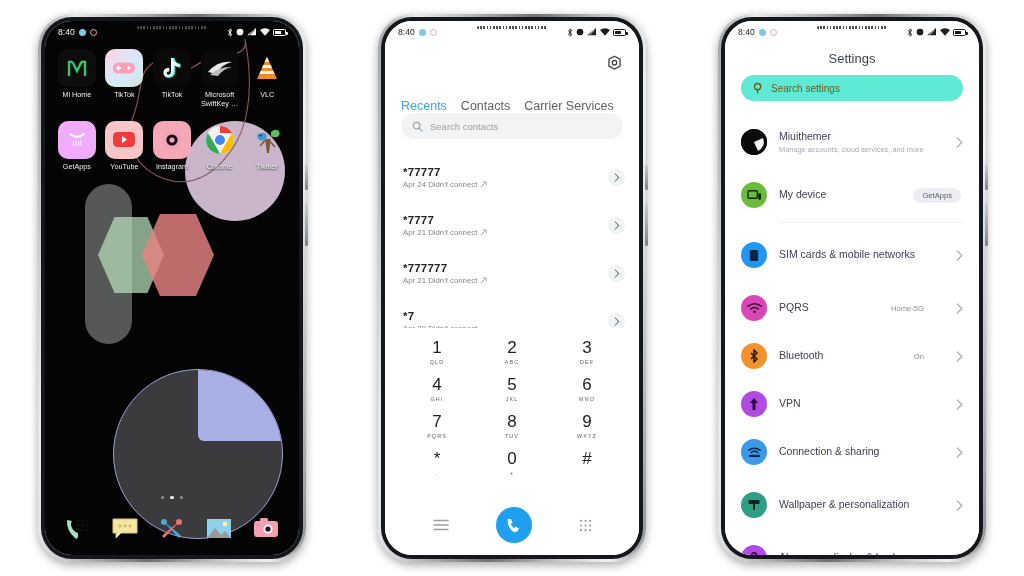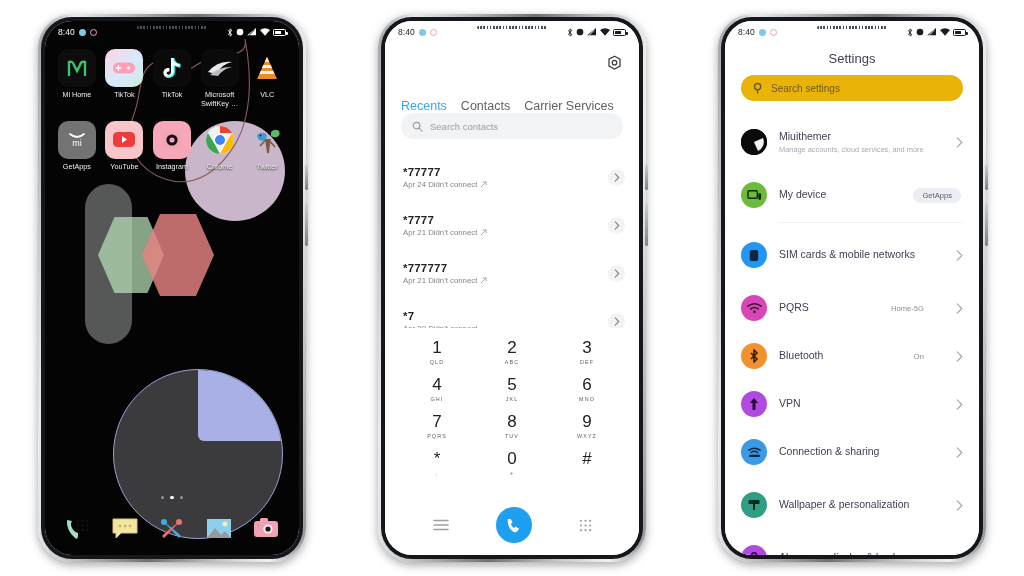--- a/index.html
+++ b/index.html
@@ -131,21 +131,21 @@
   .key-d { font-size: 17px; font-weight: 400; color: #202124; line-height: 1; }
   .key-l { font-size: 5.4px; color: #5f6368; letter-spacing: 1.1px; margin-top: 3px; height: 6px; }
   .dl-bottom { position: absolute; bottom: 12px; left: 0; right: 0; display: flex; align-items: center; justify-content: space-around; padding: 0 24px; }
   .call-btn { width: 36px; height: 36px; border-radius: 50%; background: #1f9ff0; display: flex; align-items: center; justify-content: center; }
 
   
   .settings { position: absolute; inset: 0; background: #fff; }
   .st-title { position: absolute; top: 30px; left: 0; right: 0; text-align: center; font-size: 13px; color: #3d3f54; }
   .st-search-real {
     position: absolute; top: 54px; left: 16px; right: 16px; height: 26px;
-    background: #eab308; border-radius: 14px; display: flex; align-items: center; gap: 7px; padding: 0 12px;
+    background: #5eead4; border-radius: 14px; display: flex; align-items: center; gap: 7px; padding: 0 12px;
   }
   .st-search-real span { font-size: 10px; color: #6b5a20; }
   .st-list { position: absolute; top: 92px; left: 0; right: 0; bottom: 0; overflow: hidden; }
   .st-row { display: flex; align-items: center; padding: 0 16px; height: 48px; gap: 12px; }
   .st-row.tall { height: 58px; }
   .st-ico { width: 26px; height: 26px; border-radius: 50%; display: flex; align-items: center; justify-content: center; flex: none; }
   .st-text { flex: 1; min-width: 0; }
   .st-label { font-size: 10.5px; color: #3d3f54; line-height: 1.25; }
   .st-sub { font-size: 7.4px; color: #a7aab7; line-height: 1.3; margin-top: 2px; }
   .st-val { font-size: 7.6px; color: #8a8d99; margin-right: 20px; white-space: nowrap; }
@@ -247,21 +247,21 @@
                     <path d="M14 3 L24 25 H4 Z" fill="#ef8b23"></path>
                     <path d="M14 3 L16.3 8 H11.7 Z M10.2 11 H17.8 L19 14 H9 Z M7.7 17 H20.3 L21.5 20 H6.5 Z" fill="#f6f2ee"></path>
                   </svg>
               </div>
               <div class="app-label">VLC</div>
             </div>
           </div>
 
           <div class="row">
             <div class="app">
-              <div class="icon-box" style="background:#737373">
+              <div class="icon-box" style="background:#f0abfc">
                 <svg width="22" height="22" viewBox="0 0 22 22">
                     <path d="M4 5 Q11 11 18 5" stroke="#fff" stroke-width="1.8" fill="none" stroke-linecap="round"></path>
                     <text x="11" y="17" font-size="9" fill="#fff" text-anchor="middle" font-family="Liberation Sans">mi</text>
                   </svg>
               </div>
               <div class="app-label">GetApps</div>
             </div>
             <div class="app">
               <div class="icon-box" style="background:#f8c5c9">
                 <svg width="24" height="17" viewBox="0 0 24 17">

